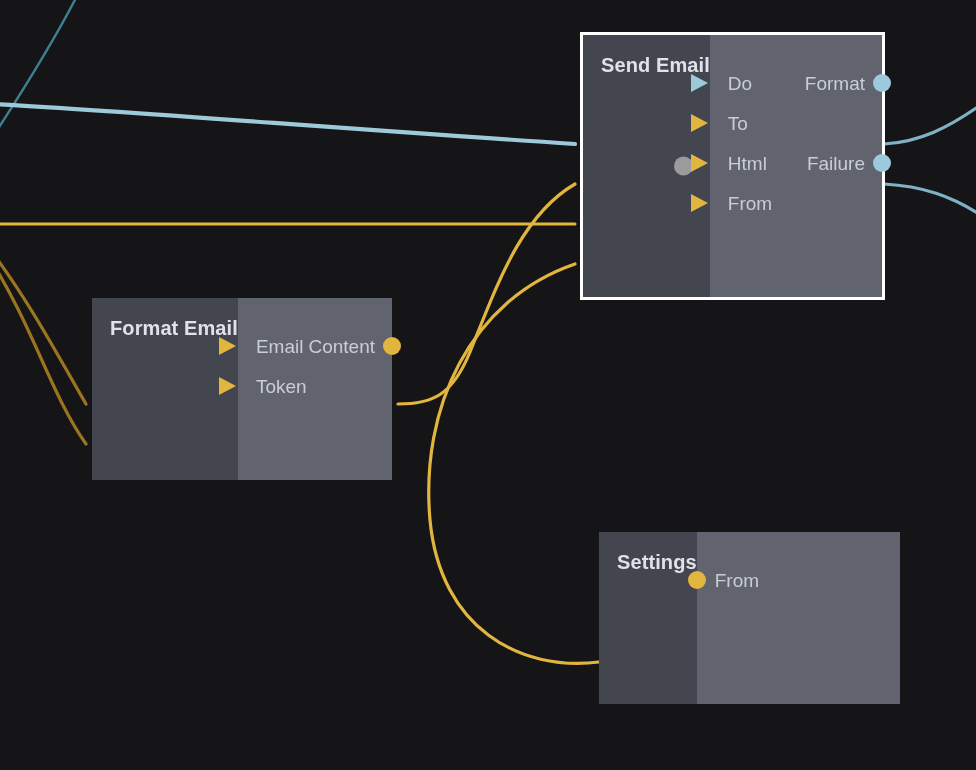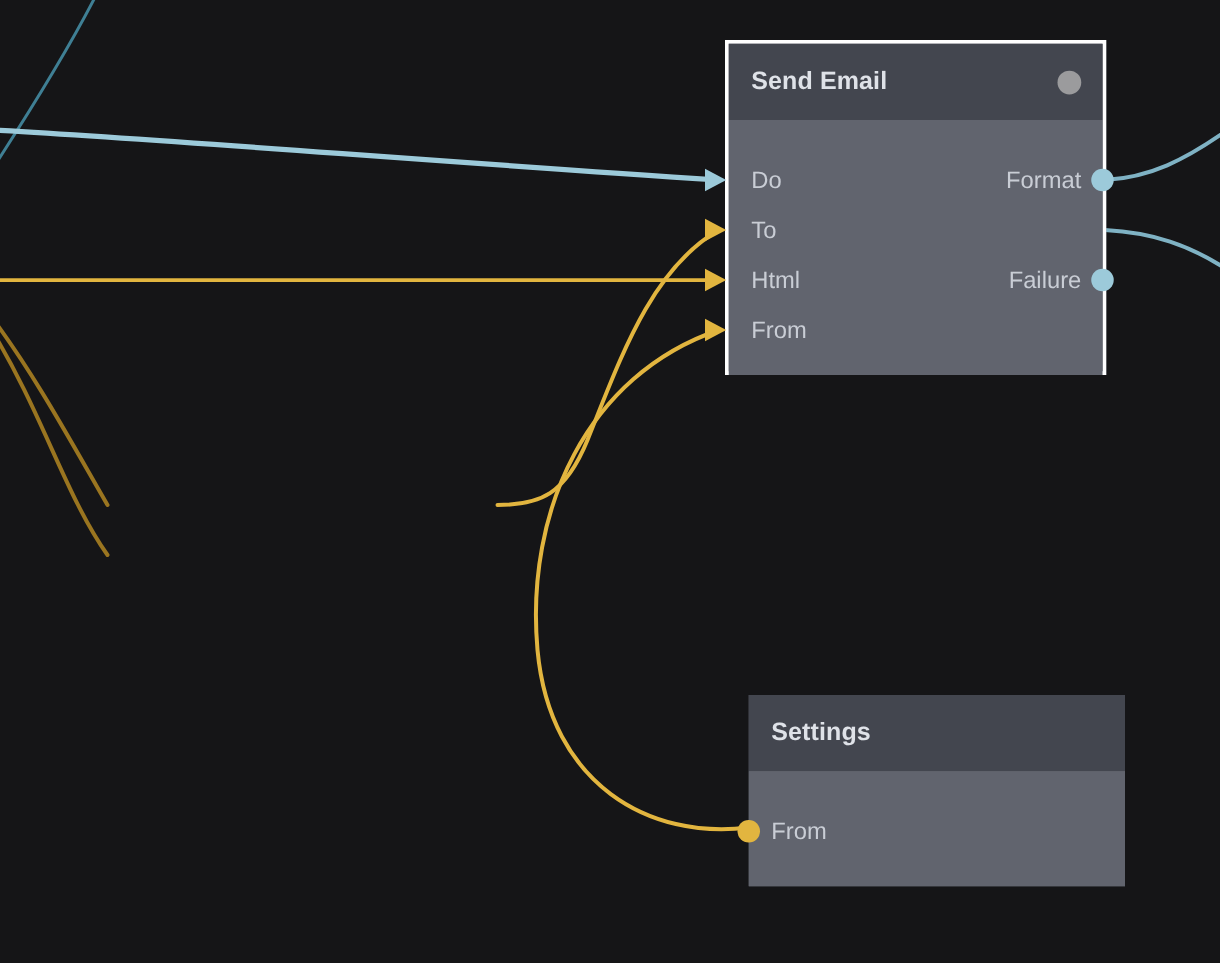--- a/index.html
+++ b/index.html
@@ -17,21 +17,21 @@
     overflow:hidden;
   }
   #wire-layer {
     position:absolute; left:0; top:0;
     width:976px; height:770px;
     pointer-events:none;
   }
   .node {
     position:absolute;
     display:flex;
-    flex-direction:column;
+    flex-direction:row;
     background:#61646e;
   }
   .node.selected {
     border:3px solid #ffffff;
     box-shadow:0 0 0 1px #151517 inset;
   }
   .node-title {
     background:#43464f;
     color:#dfe2e8;
     font-size:20px;
@@ -155,22 +155,42 @@
       </div>
 
       <div class="port-row">
         <span class="port-marker-in"></span>
         <span class="port-label in">From</span>
       </div>
 
     </div>
   </div>
 
-
-  <div class="node" id="node-settings" style="left:599px; top:556px; width:301px; height:153px;">
+  <div class="node" id="node-format-email" style="left:92px; top:298px; width:300px; height:182px;">
+    <div class="node-title">
+      <span>Format Email</span>
+    </div>
+    <div class="node-body">
+
+      <div class="port-row">
+        <span class="port-marker-in"></span>
+        <span class="port-label in">Email</span>
+        <span class="port-label out">Content</span>
+        <span class="port-marker-out"></span>
+      </div>
+
+      <div class="port-row">
+        <span class="port-marker-in"></span>
+        <span class="port-label in">Token</span>
+      </div>
+
+    </div>
+  </div>
+
+  <div class="node" id="node-settings" style="left:599px; top:532px; width:301px; height:172px;">
     <div class="node-title">
       <span>Settings</span>
     </div>
     <div class="node-body">
 
       <div class="port-row">
         <span class="port-marker-out-left"></span>
         <span class="port-label in">From</span>
       </div>
 

